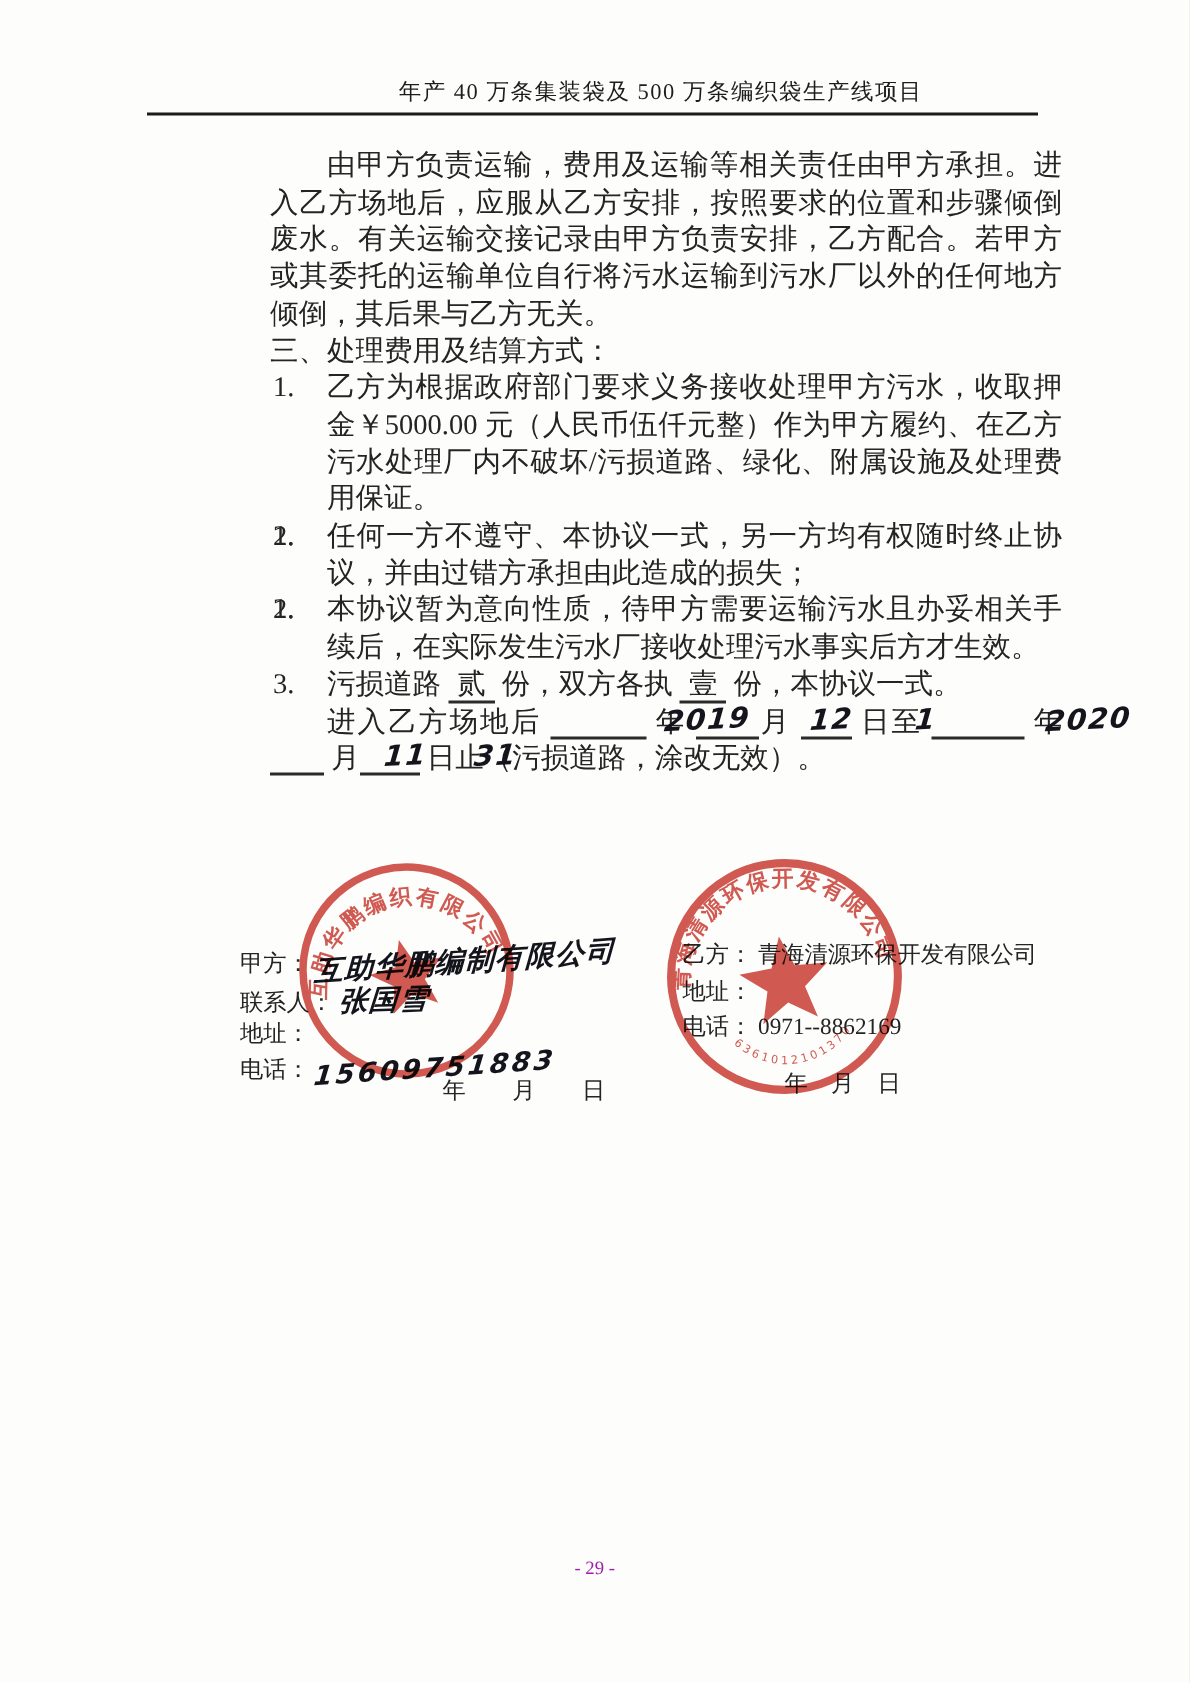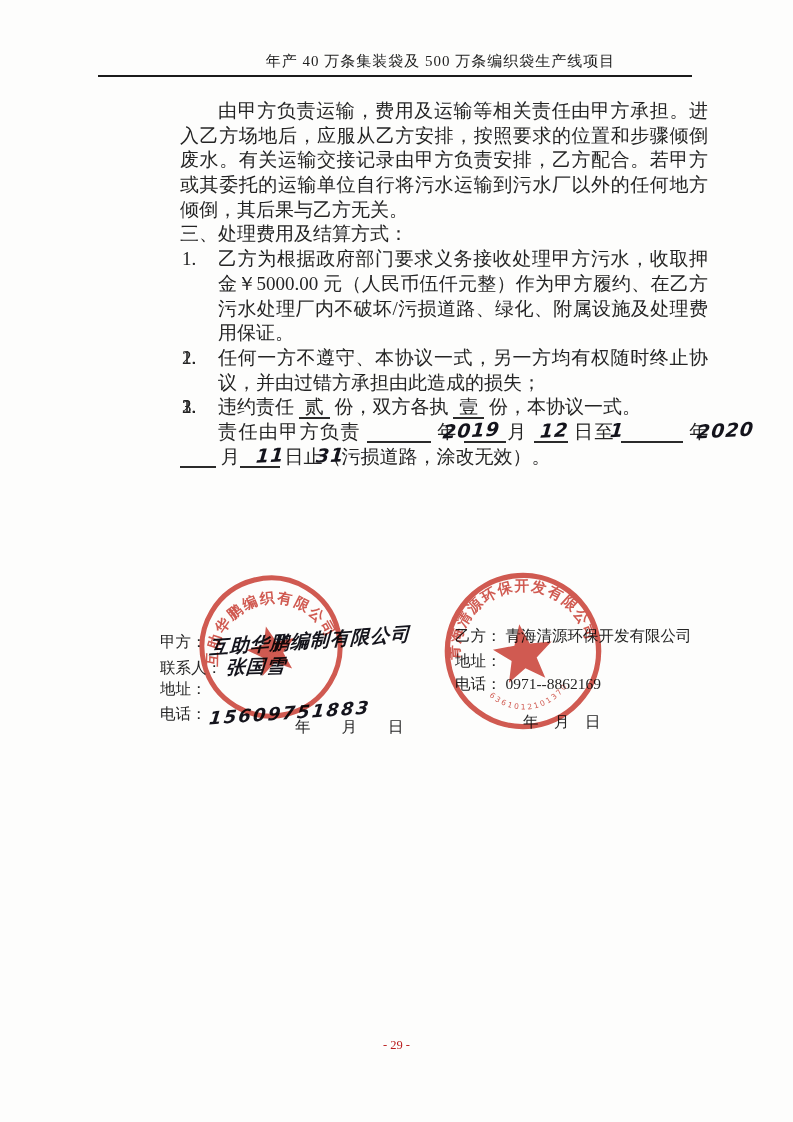--- a/index.html
+++ b/index.html
@@ -56,21 +56,21 @@
   .hand-company{ font-size:19px; transform:skewX(-6deg) rotate(-4deg); }
   .hand-person{ font-size:19px; transform:skewX(-6deg) rotate(-2deg); }
   .hand-phone{ font-size:18px; transform:skewX(-10deg) rotate(-4deg); letter-spacing:2px; }
   .seal{
     position:absolute; opacity:0.82; mix-blend-mode:multiply;
   }
   .seal-a{ left:196px; top:572px; width:150px; height:150px; transform:rotate(-14deg); }
   .seal-b{ left:442px; top:570px; width:162px; height:162px; transform:rotate(-8deg); }
   .footer{
     position:absolute; top:1038px; left:0; width:100%;
-    text-align:center; font-size:12.5px; color:#b91c1c;
+    text-align:center; font-size:12.5px; color:#a21caf;
   }
 </style>
 </head>
 <body>
 
 <div id="page">
 
   <div class="title">年产 40 万条集装袋及 500 万条编织袋生产线项目</div>
   <div class="rule"></div>
 
@@ -89,28 +89,29 @@
     <p class="num-item">
       <span class="num">2.</span>
       <span>任何一方不遵守、本协议一式，另一方均有权随时终止协议，并由过错方承担由此造成的损失；</span>
     </p>
 
     <p class="num-item">
       <span class="num">1.</span>
     </p>
     <p class="num-item">
       <span class="num">2.</span>
+      <span>本协议暂为意向性质，待甲方需要运输污水且办妥相关手续后，在实际发生污水厂接收处理污水事实后方才生效。</span>
     </p>
     <p class="num-item">
       <span class="num">3.</span>
-      <span>违约责任 </span><span class="u">贰</span><span> 份，双方各执 </span><span class="u">壹</span><span> 份，本协议一式。</span>
+      <span>污损道路 </span><span class="u">贰</span><span> 份，双方各执 </span><span class="u">壹</span><span> 份，本协议一式。</span>
     </p>
 
     <p class="p-indent">
-      <span>责任由甲方负责</span>
+      <span>进入乙方场地后</span>
       <span class="blank w64"><span class="hand">2019</span></span>
       <span>年</span>
       <span class="blank w42"><span class="hand">12</span></span><span>月</span>
       <span class="blank w34"><span class="hand">1</span></span>
       <span>日至</span>
       <span class="blank w62"><span class="hand">2020</span></span>
       <span>年</span>
       <span class="blank w36"><span class="hand">11</span></span>
       <span>月</span><span class="blank w40"><span class="hand">31</span></span>
       <span>日止（污损道路，涂改无效）。</span>

